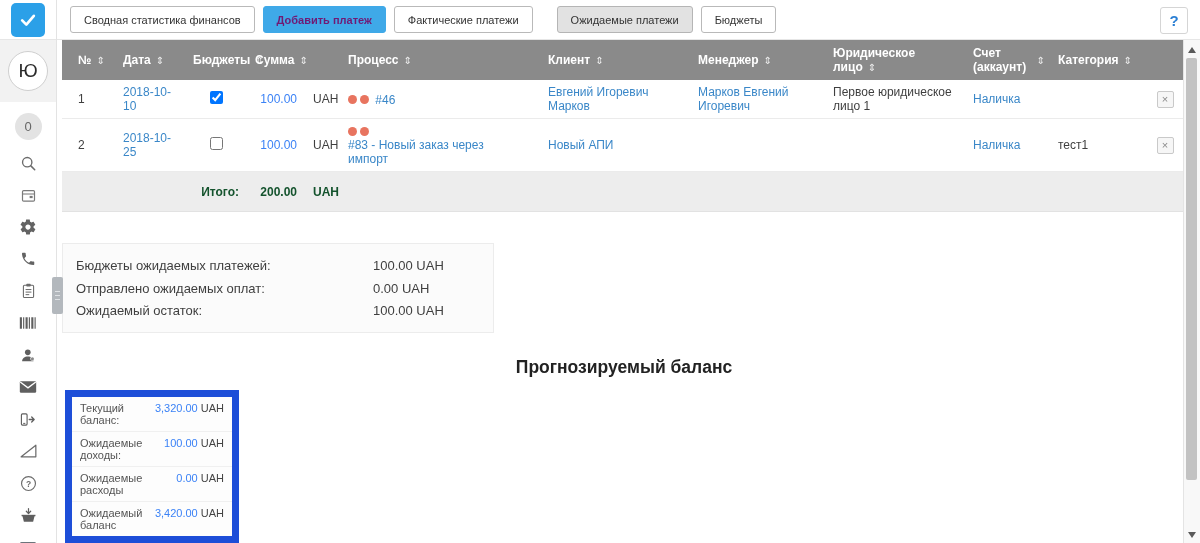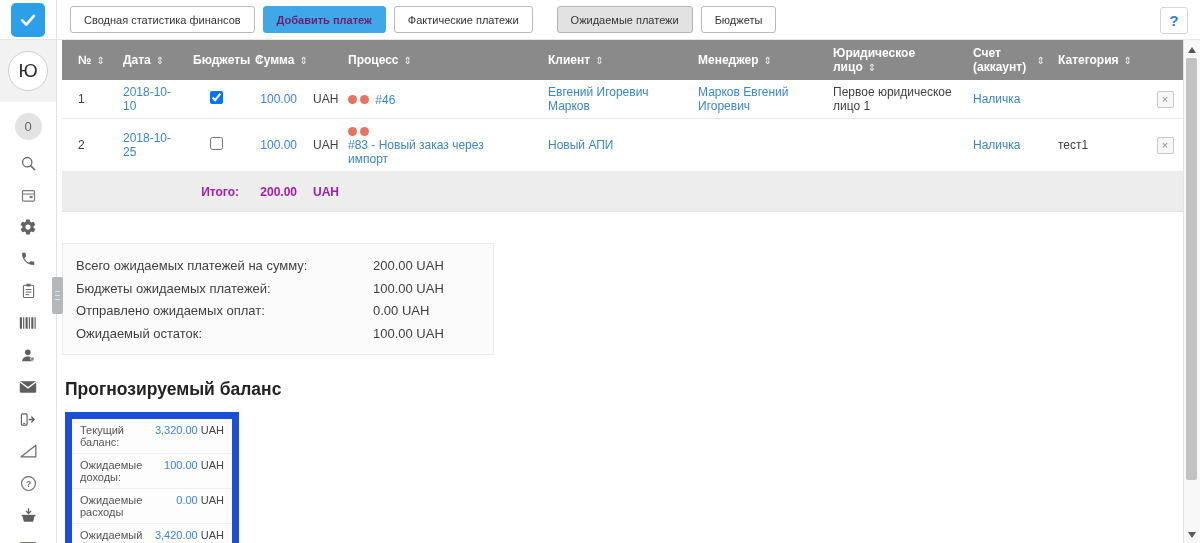--- a/index.html
+++ b/index.html
@@ -49,31 +49,31 @@
   .sort-icon::before { content:"\21D5"; font-size:10px; margin-left:5px; opacity:.85; font-weight:normal; }
   th.th-account { position:relative; }
   th.th-account .sort-icon { position:absolute; right:5px; top:50%; transform:translateY(-50%); }
   a.lnk { color:#3a87c8; text-decoration:none; cursor:pointer; }
   .green { color:#3b82f6; }
   .dot { display:inline-block; width:9px; height:9px; border-radius:50%; background:#e8745f; margin-right:3px; vertical-align:middle; }
   .proc-link { vertical-align:middle; }
   .rm-btn { width:17px; height:17px; border:1px solid #c9c9c9; border-radius:2px; background:#f6f6f6;
     color:#8a8a8a; font-size:11px; line-height:14px; cursor:pointer; padding:0; font-family:"Liberation Sans", sans-serif; }
   tr.total-row td { background:#ededed; border-bottom:1px solid #e2e2e2; height:40px; padding-top:3px; padding-bottom:3px;
-    font-weight:bold; color:#a21caf; }
+    font-weight:bold; color:#14532d; }
   input[type=checkbox] { width:13px; height:13px; }
 
   
   .summary-box { margin-top:31px; width:432px; border:1px solid #ececec; background:#fbfbfb;
     padding:11px 10px 9px 13px; }
   .sum-row { font-size:13px; color:#3f3f3f; line-height:22.5px; }
   .sum-row .lbl { display:inline-block; width:297px; }
 
   
-  h2.sec { font-size:17.5px; color:#222; font-weight:bold; margin:24px 0 0 3px; }
+  h2.sec { font-size:17.5px; color:#222; font-weight:bold; margin:24px 0 0 3px;text-align:center; }
 
   
   .forecast-box { margin-top:12px; margin-left:3px; width:174px; border:7px solid #1d4ed8; background:#fdfdfd; }
   .fc-row { display:flex; justify-content:space-between; align-items:baseline; padding:5px 8px;
     border-bottom:1px solid #f0f0f0; font-size:11px; color:#555; }
   .fc-row:last-child { border-bottom:none; }
   .fc-val { white-space:nowrap; color:#444; }
 
   
   .v-scrollbar { position:absolute; top:40px; right:0; width:17px; bottom:0; background:#f8f8f8;
@@ -281,21 +281,20 @@
             <td></td>
           <td></td>
             <td></td>
             <td></td>
             <td></td>
         </tr>
       </tbody>
     </table>
 
     <div class="summary-box">
-      <div class="sum-row"><span class="lbl">Всего ожидаемых платежей на сумму:</span><span>200.00 UAH</span></div>
       <div class="sum-row"><span class="lbl">Бюджеты ожидаемых платежей:</span><span>100.00 UAH</span></div>
       <div class="sum-row"><span class="lbl">Отправлено ожидаемых оплат:</span><span>0.00 UAH</span></div>
       <div class="sum-row"><span class="lbl">Ожидаемый остаток:</span><span>100.00 UAH</span></div>
     </div>
 
     <h2 class="sec">Прогнозируемый баланс</h2>
     <div class="forecast-box">
       <div class="fc-row">
           <span>Текущий баланс:</span>
           <span class="fc-val"><span class="green">3,320.00</span><span> UAH</span></span>

